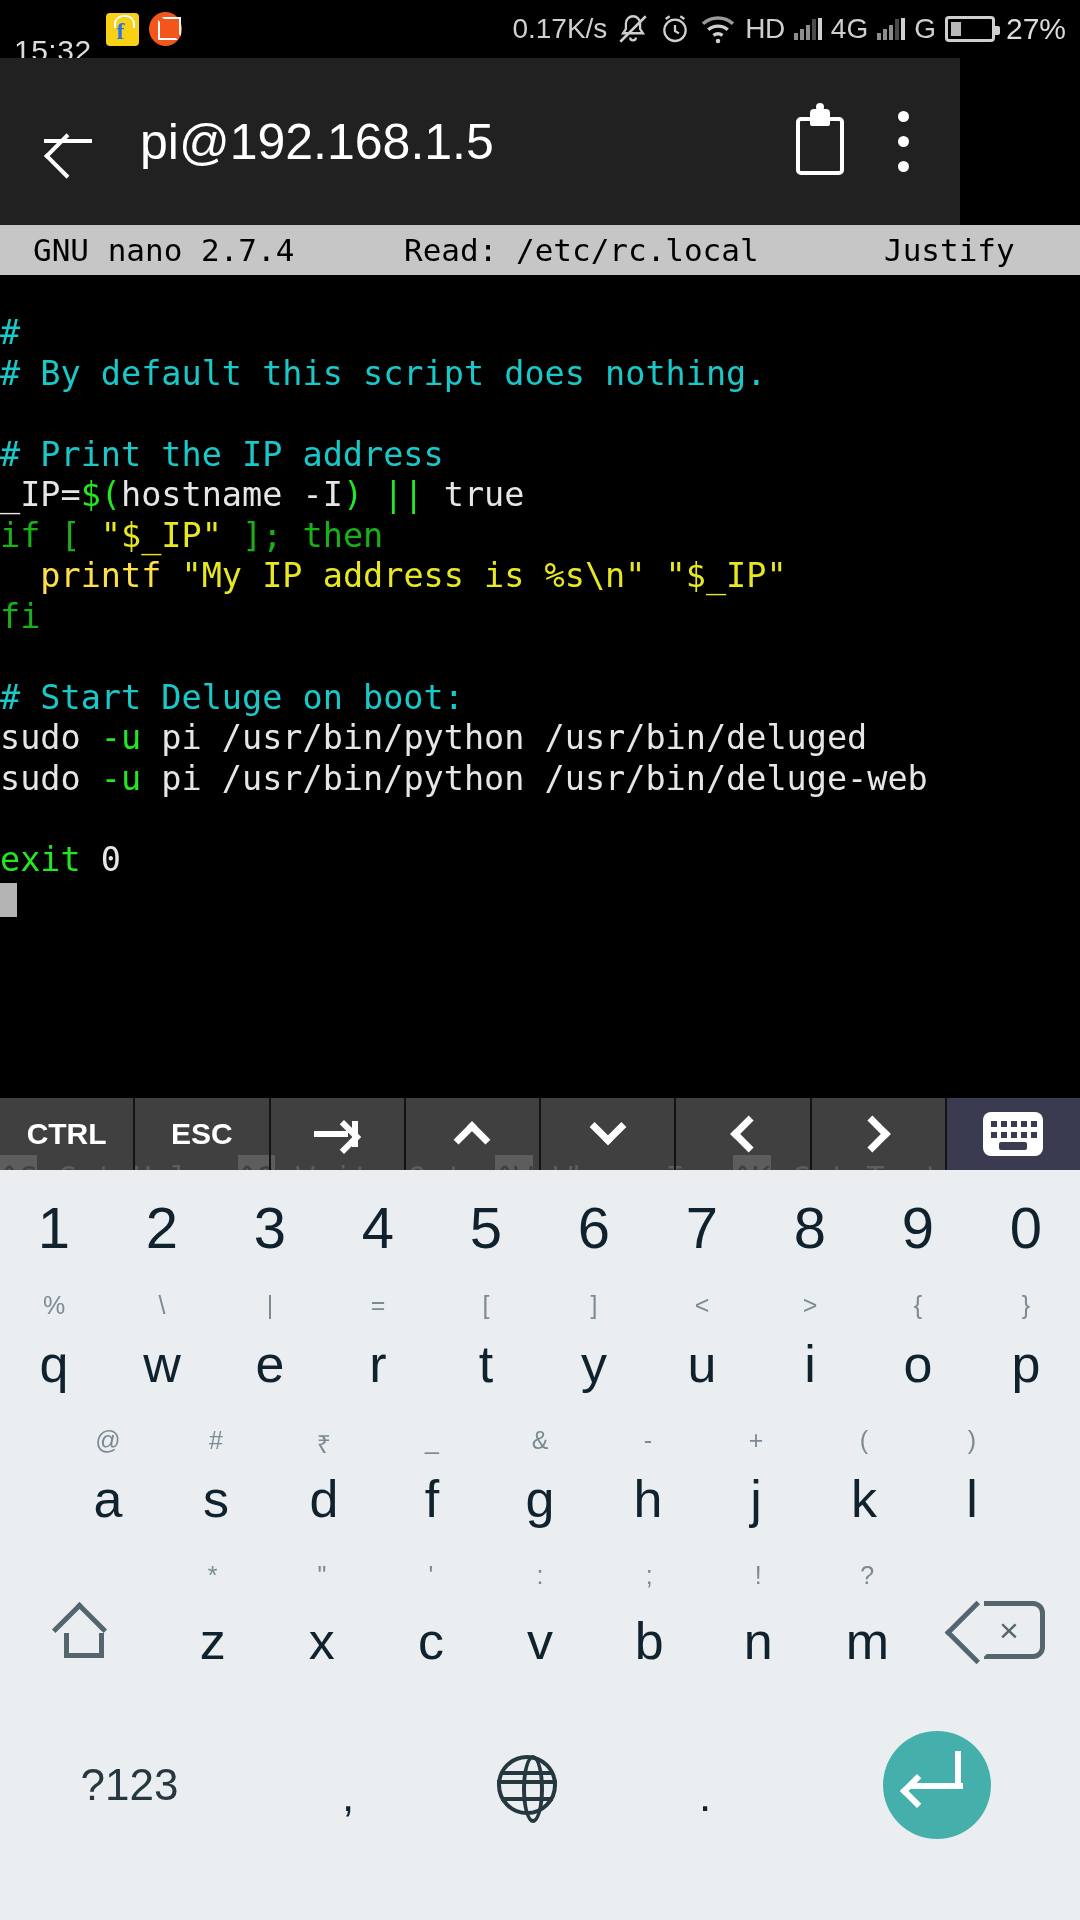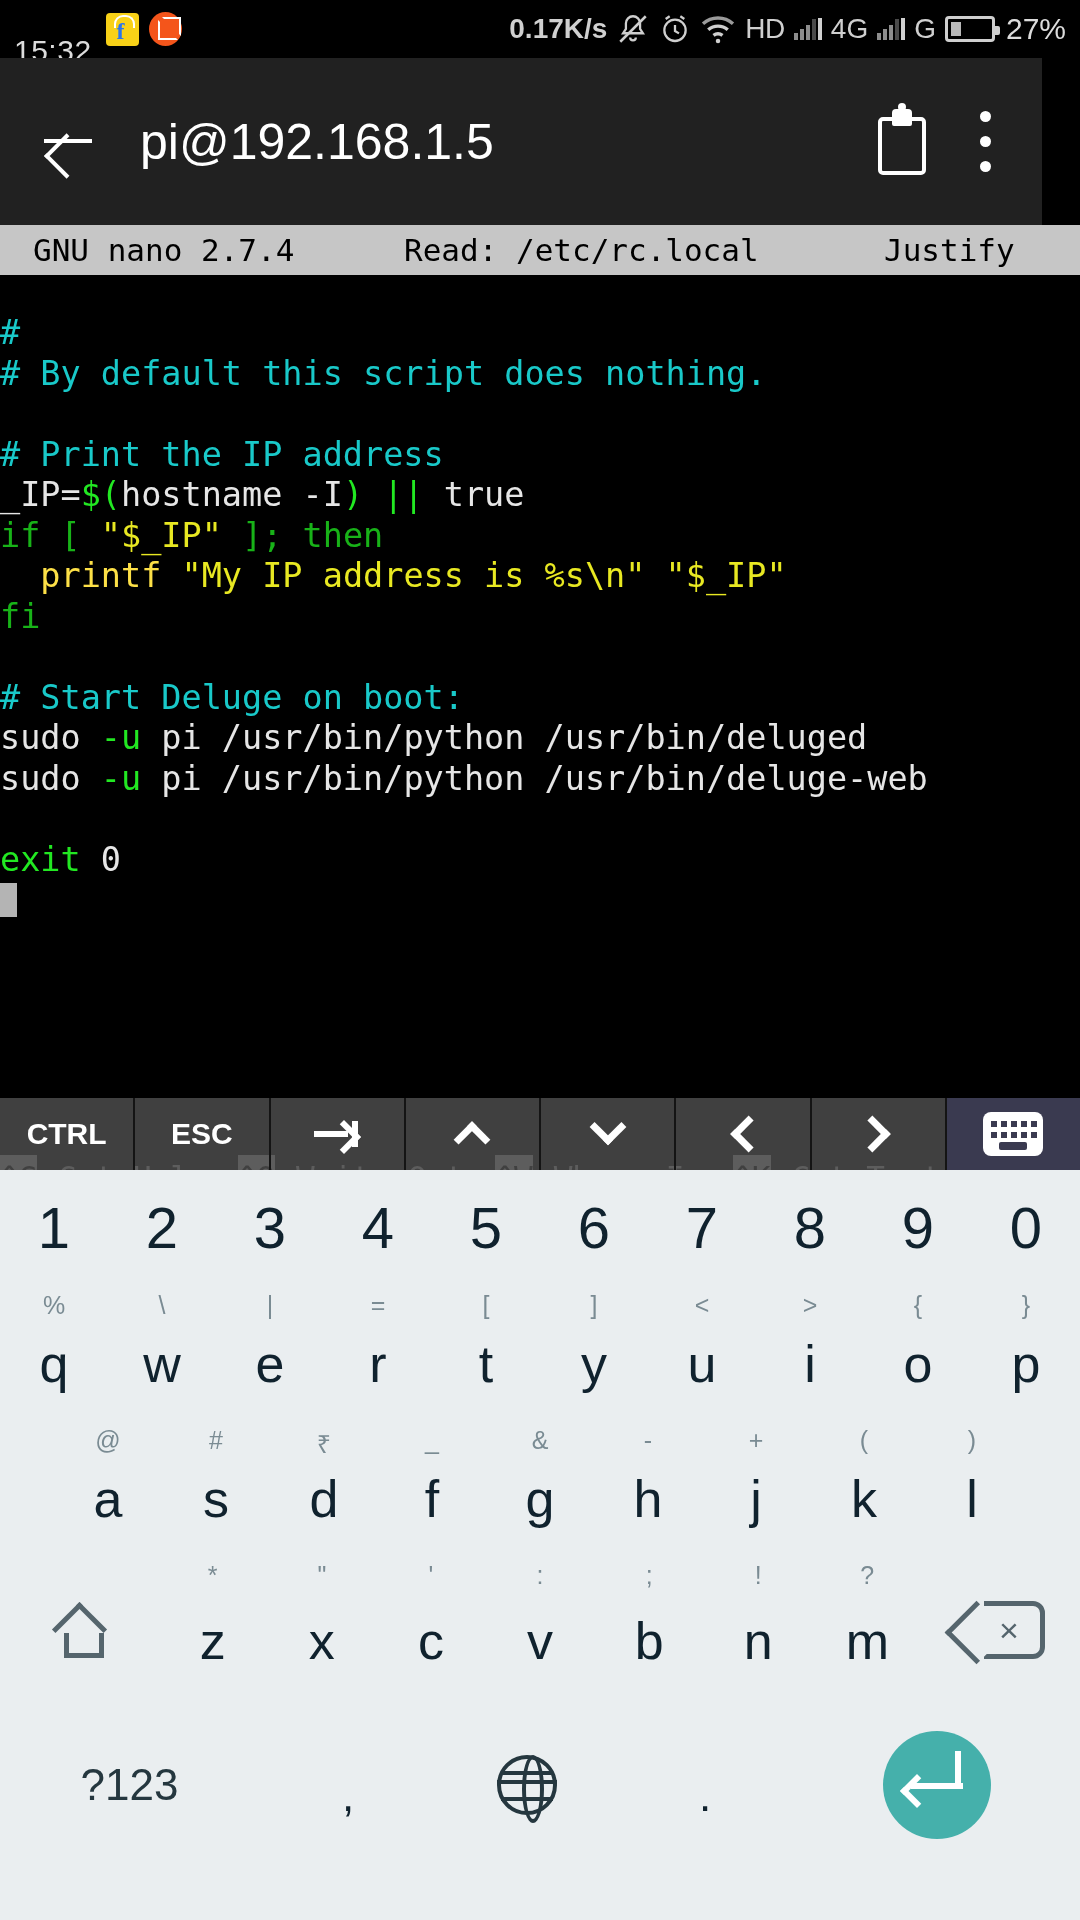--- a/index.html
+++ b/index.html
@@ -38,21 +38,21 @@
   .icon-crop::before{
     content:""; position:absolute; left:9px; top:8px; width:16px; height:16px;
     border:2px solid #fff; border-top-color:transparent; border-right-color:transparent;
   }
   .icon-crop::after{
     content:""; position:absolute; left:13px; top:5px; width:15px; height:15px;
     border:2px solid #fff; border-bottom-color:transparent; border-left-color:transparent;
   }
   .sb-spacer{ flex:1; }
   .sb-right{ display:flex; align-items:center; gap:9px; }
-  .sb-net{ font-size:28px; color:#d0d0d0; letter-spacing:0px;font-weight:bold; }
+  .sb-net{ font-size:28px; color:#d0d0d0; letter-spacing:0px; }
 
   .ic { display:block; }
 
   .sb-hd{ font-size:28px; color:#cfcfcf; letter-spacing:-0.5px;}
   .sb-4g,.sb-g{ font-size:28px; color:#cfcfcf; }
   .bars{ display:flex; align-items:flex-end; gap:2px; height:22px; }
   .bars i{ display:block; width:4px; background:#8d8d8d; }
   .bars i:nth-child(1){height:7px;}
   .bars i:nth-child(2){height:11px;}
   .bars i:nth-child(3){height:15px;}
@@ -64,21 +64,21 @@
   }
   .batt::after{
     content:""; position:absolute; right:-8px; top:7px; width:5px; height:9px;
     background:#cfcfcf; border-radius:0 2px 2px 0;
   }
   .batt i{ display:block; height:100%; width:27%; background:#b9b9b9; }
   .sb-pct{ font-size:30px; color:#dcdcdc; margin-left:2px; }
 
   
   .appbar{
-    position:absolute; left:0; top:58px; width:1042px; height:167px;
+    position:absolute; left:0; top:58px; width:960px; height:167px;
     background:#212121; display:flex; align-items:center; padding:0 38px;
   }
   .back-arrow{ width:60px; height:60px; position:relative; flex:0 0 auto; }
   .back-arrow::before{
     content:""; position:absolute; left:6px; top:27px; width:48px; height:4px; background:#fff;
   }
   .back-arrow::after{
     content:""; position:absolute; left:6px; top:12px; width:28px; height:28px;
     border-left:4px solid #fff; border-bottom:4px solid #fff;
     transform:rotate(45deg); transform-origin:left bottom;

